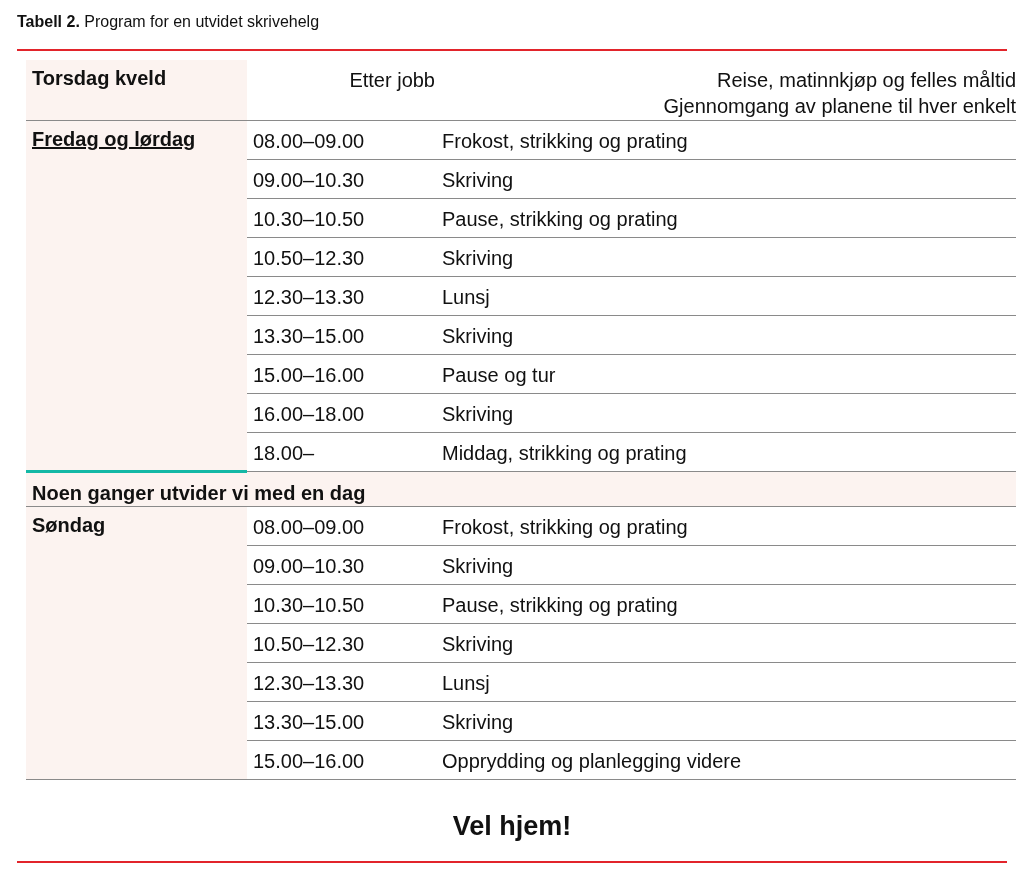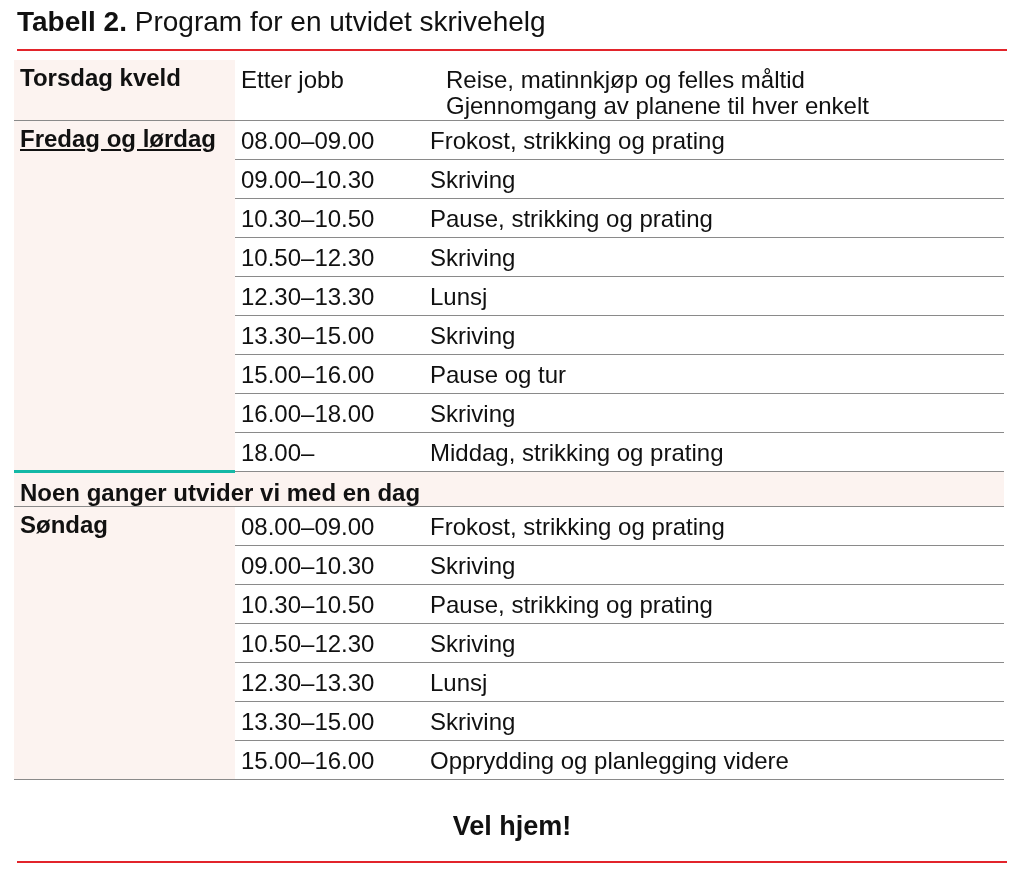--- a/index.html
+++ b/index.html
@@ -1,44 +1,44 @@
 <!DOCTYPE html>
 <html><head>
 <meta charset="utf-8">
 <style>
   html, body { margin: 0; padding: 0; background: #ffffff; }
   body {
     width: 1024px; height: 874px; position: relative; overflow: hidden;
     font-family: "Liberation Sans", "DejaVu Sans", sans-serif; color: #111111;
   }
   .caption {
-    position: absolute; left: 17px; top: 8px; font-size: 28px; line-height: 28px;
+    position: absolute; left: 17px; top: 8px; font-size: 16px; line-height: 28px;
     white-space: nowrap;
     text-align: center;
   }
   .caption .label { font-weight: bold; }
   .redline { position: absolute; left: 17px; width: 990px; height: 2px; background: #e2242b; }
   .redline.top { top: 49px; }
   .redline.bottom { top: 861px; }
   table.schedule {
-    position: absolute; left: 14px; top: 60px; width: 990px;
-    border-collapse: collapse; font-size: 24px;
+    position: absolute; left: 26px; top: 60px; width: 990px;
+    border-collapse: collapse; font-size: 20px;
   }
   table.schedule td {
     padding: 0; vertical-align: top; line-height: 26px;
   }
   td.day {
     width: 221px; background: #fcf3f0; font-weight: bold;
     padding: 5px 0 0 6px !important; box-sizing: border-box;
   }
   td.time { width: 188px; padding: 7px 0 0 6px !important; border-bottom: 1px solid #8a8a8a; box-sizing: border-box; }
   td.activity { padding: 7px 0 0 7px !important; border-bottom: 1px solid #8a8a8a; }
   tr.row td.time, tr.row td.activity { height: 39px; box-sizing: border-box; }
   tr.group-end td { border-bottom: 1px solid #8a8a8a; }
-  tr.first td.time, tr.first td.activity { height: 60px; }
+  tr.first td.time, tr.first td.activity { height: 60px; text-align: right; }
   tr.banner td {
     background: #fcf3f0; font-weight: bold; height: 26px; box-sizing: border-box;
     padding: 7px 0 0 6px !important; border-bottom: 1px solid #8a8a8a;
   }
   .activity .line { display: block; margin-left: 16px; }
   .closing {
     position: absolute; left: 0; width: 1024px; top: 806px; text-align: center;
     font-size: 27px; font-weight: bold; line-height: 40px;
   }
 </style>

